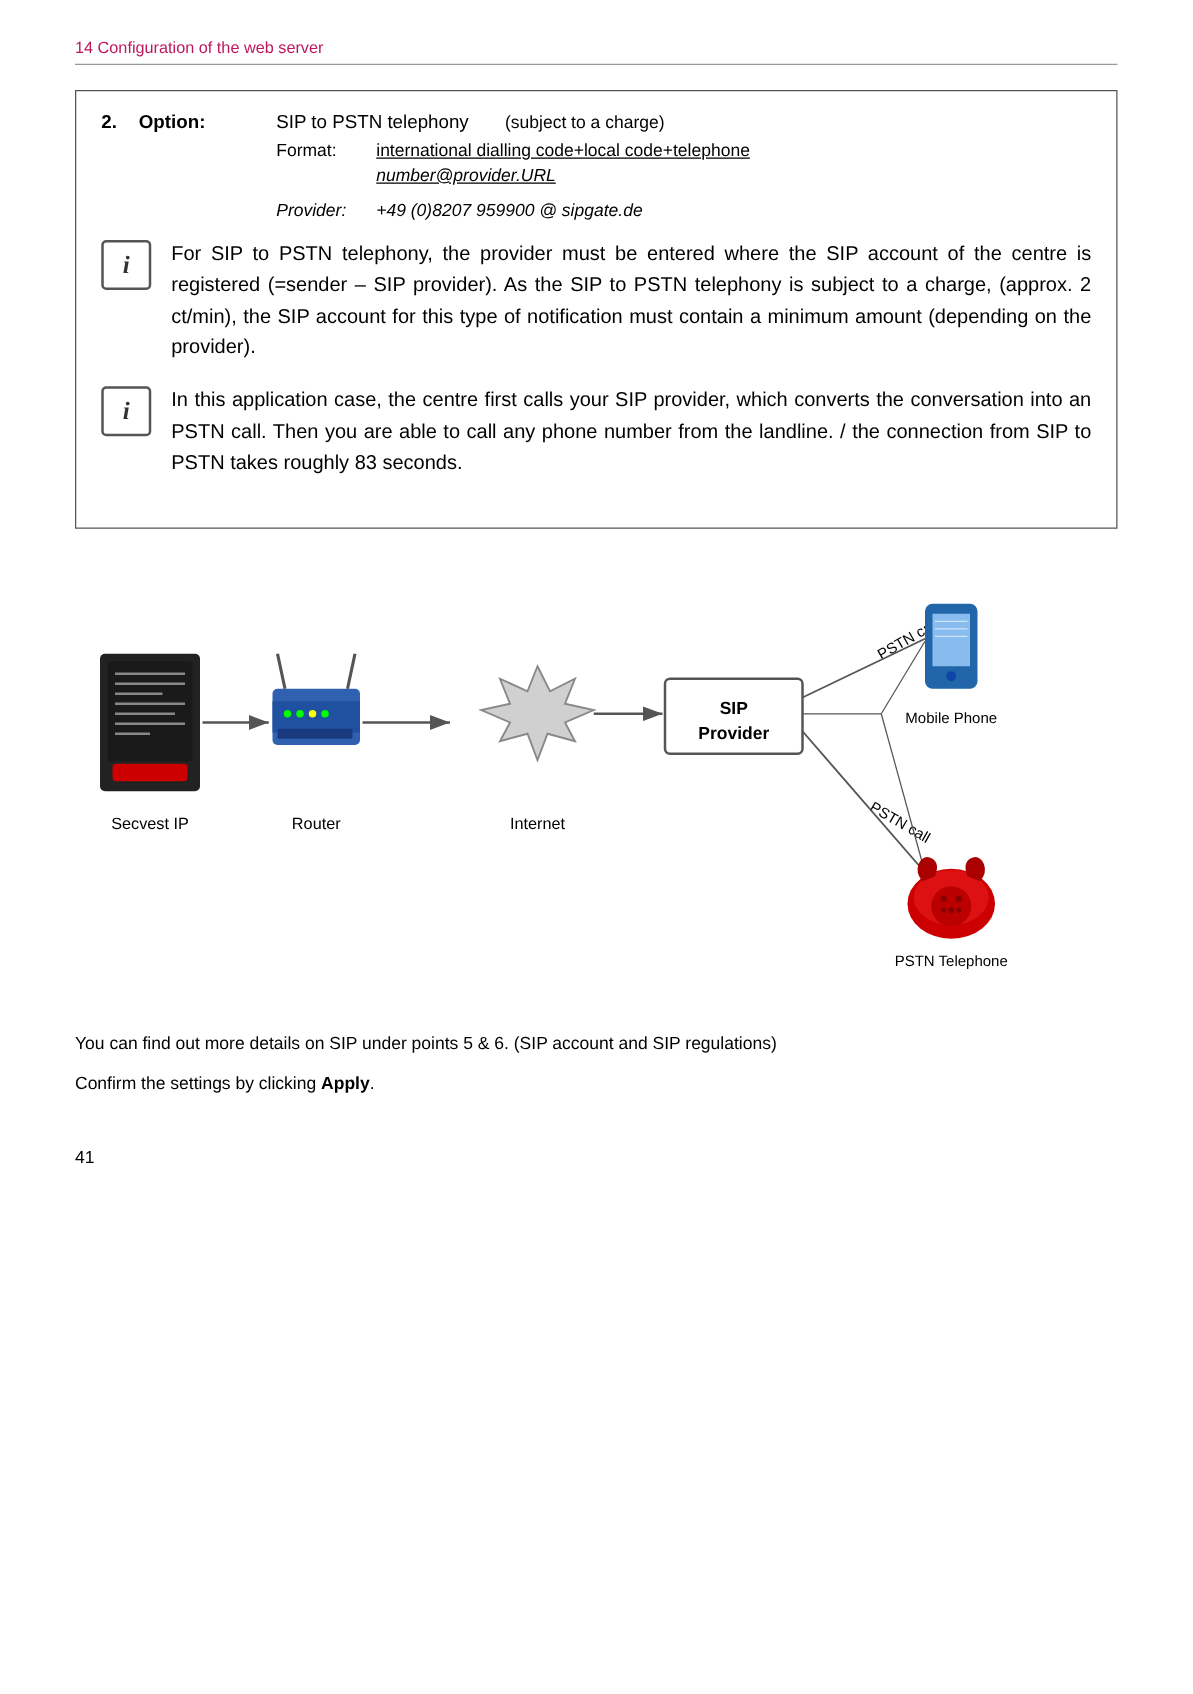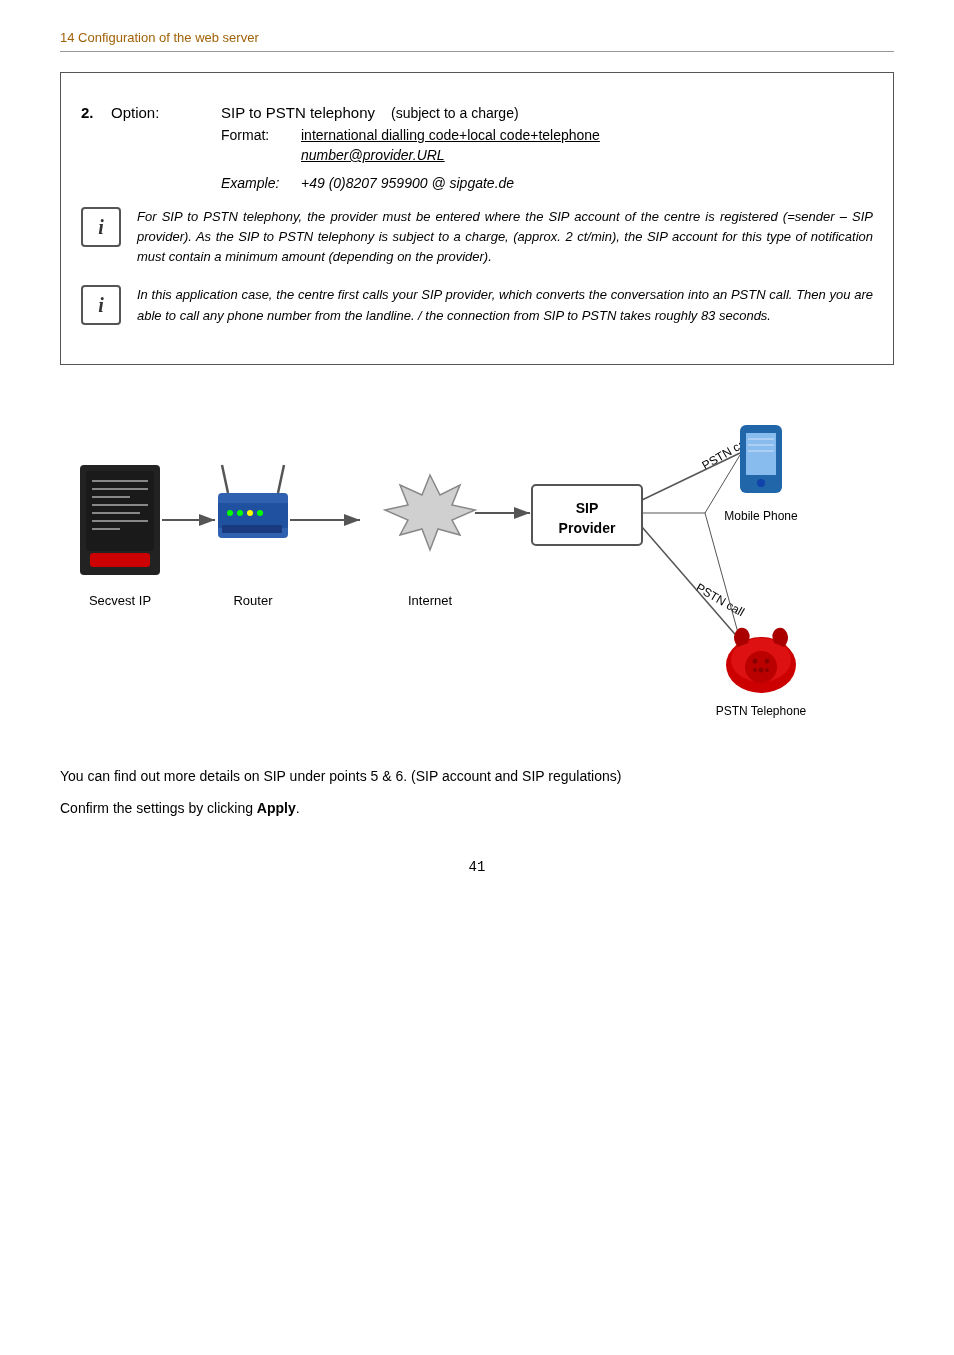--- a/index.html
+++ b/index.html
@@ -9,21 +9,21 @@
       font-size: 14px;
       color: #000;
       width: 954px;
       min-height: 1355px;
       padding: 30px 60px;
     }
 
     
     .page-header {
       font-size: 13px;
-      color: #a16207;
+      color: #be185d;
       border-bottom: 1px solid #999;
       padding-bottom: 6px;
       margin-bottom: 20px;
     }
 
     
     .option-box {
       border: 1px solid #555;
       padding: 16px 20px 20px 20px;
       margin-bottom: 30px;
@@ -33,33 +33,33 @@
       align-items: baseline;
       margin-bottom: 6px;
     }
     .option-num {
       font-weight: bold;
       font-size: 15px;
       width: 30px;
       flex-shrink: 0;
     }
     .option-label {
-      font-weight: normal;
+      font-weight: bold;
       font-size: 15px;
       width: 110px;
       flex-shrink: 0;
-      margin-top: 15px;
     }
     .option-title {
       font-weight: normal;
       font-size: 15px;
       margin-right: 16px;
     }
     .option-subtitle {
       font-size: 14px;
+      margin-left: 13px;
     }
     .format-row {
       display: flex;
       margin-bottom: 4px;
       margin-left: 140px;
     }
     .format-label {
       width: 80px;
       flex-shrink: 0;
     }
@@ -97,24 +97,23 @@
       justify-content: center;
       font-weight: bold;
       font-size: 20px;
       font-family: serif;
       font-style: italic;
       flex-shrink: 0;
       margin-right: 16px;
       color: #333;
     }
     .info-text {
-      font-size: 13px;
+      font-size: 16px;
       line-height: 1.55;
       text-align: justify;
-      font-style: italic;
     }
 
     
     .diagram-area {
       margin: 20px 0 30px 0;
       position: relative;
       height: 340px;
     }
 
     
@@ -129,24 +128,22 @@
       font-size: 14px;
       line-height: 1.6;
       text-align: justify;
     }
     .bottom-text p {
       margin-bottom: 10px;
     }
 
     
     .page-number {
-      text-align: center;
       margin-top: 40px;
       font-size: 14px;
-      font-family: Liberation Mono, monospace;
     }
 
     
     text { font-family: Arial, Helvetica, sans-serif; }
   </style>
 </head>
 <body>
 
 <div class="page-header">
   <span>14  Configuration of the web server</span>
@@ -164,21 +161,21 @@
   <div class="format-row">
     <span class="format-label">Format:</span>
     <span class="format-value">international dialling code+local code+telephone</span>
   </div>
   <div class="format-row" style="margin-bottom:12px;font-style:italic;">
     <span class="format-label"></span>
     <span class="format-value">number@provider.URL</span>
   </div>
 
   <div class="example-row">
-    <span class="example-label">Example:</span>
+    <span class="example-label">Provider:</span>
     <span class="example-value">+49 (0)8207 959900 @ sipgate.de</span>
   </div>
 
   <div class="info-block">
     <div class="info-icon">
       <span>i</span>
     </div>
     <div class="info-text">For SIP to PSTN telephony, the provider must be entered where the SIP account of the centre is registered (=sender – SIP provider). As the SIP to PSTN telephony is subject to a charge, (approx. 2 ct/min), the SIP account for this type of notification must contain a minimum amount (depending on the provider).</div>
   </div>
 

